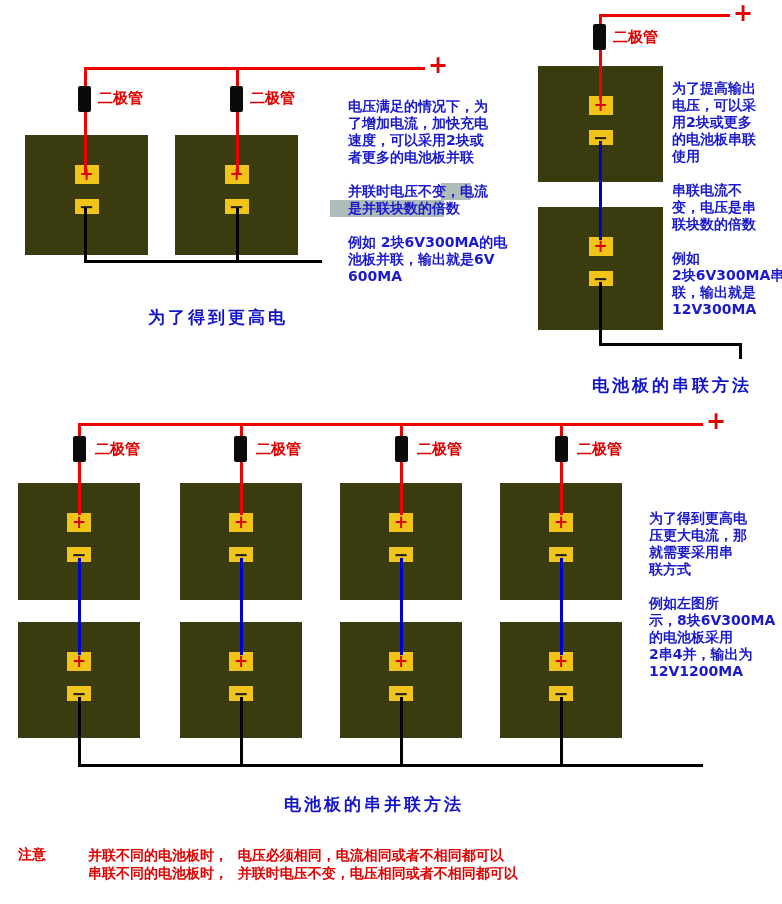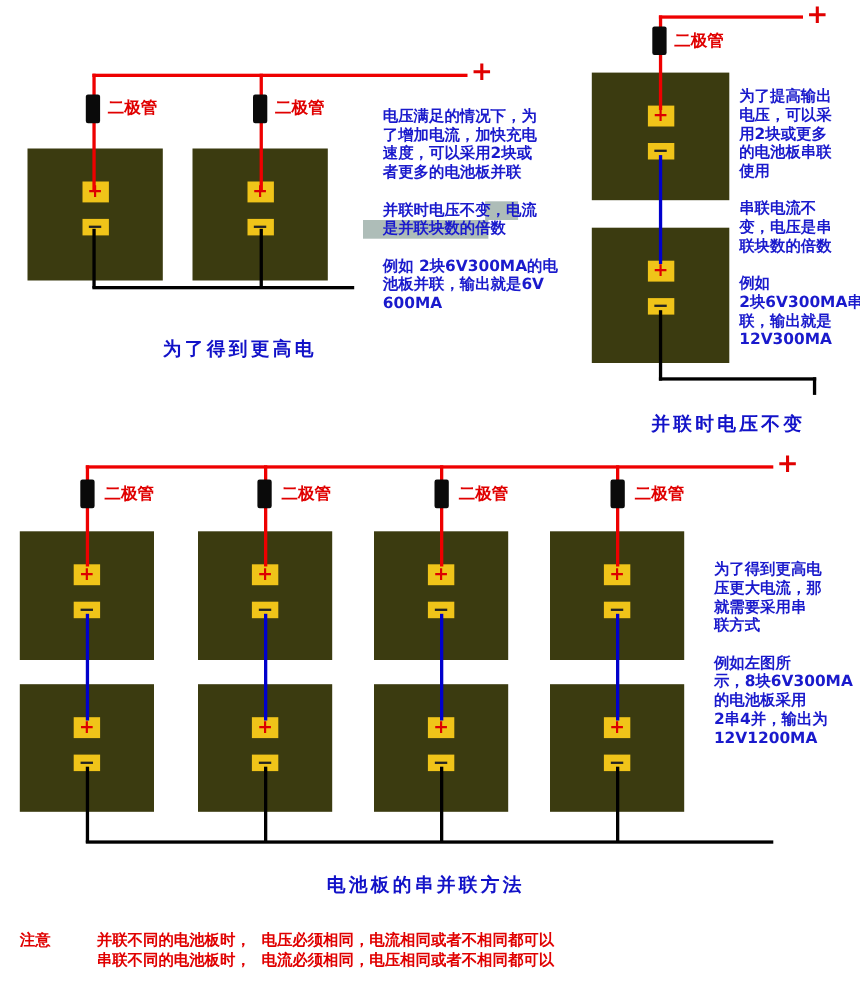--- a/index.html
+++ b/index.html
@@ -118,21 +118,21 @@
 使用
 
 串联电流不
 变，电压是串
 联块数的倍数
 
 例如
 2块6V300MA串
 联，输出就是
 12V300MA</div>
-  <div class="caption" style="left:592px;top:374px">并联时电压不变</div>
+  <div class="caption" style="left:592px;top:374px">电池板的串联方法</div>
 </div>
 
 <div>
   <div class="wire red" style="left:78px;top:423px;width:625px;height:3px"></div>
   <div class="plus-out" style="left:706px;top:409px">+</div>
 
   <div class="wire red" style="left:78px;top:423px;width:3px;height:92px"></div>
   <div class="wire red" style="left:240px;top:423px;width:3px;height:92px"></div>
   <div class="wire red" style="left:400px;top:423px;width:3px;height:92px"></div>
   <div class="wire red" style="left:560px;top:423px;width:3px;height:92px"></div>
@@ -226,20 +226,20 @@
   <div class="note" style="left:649px;top:510px">为了得到更高电
 压更大电流，那
 就需要采用串
 联方式
 
 例如左图所
 示，8块6V300MA
 的电池板采用
 2串4并，输出为
 12V1200MA</div>
-  <div class="caption" style="left:297px;top:793px">电池板的串并联方法</div>
+  <div class="caption" style="left:284px;top:793px">电池板的串并联方法</div>
 </div>
 
 <div>
   <div class="footer-label" style="left:18px;top:846px">注意</div>
   <div class="footer-text" style="left:88px;top:846px">并联不同的电池板时，  电压必须相同，电流相同或者不相同都可以
-串联不同的电池板时，  电流必须相同，电压相同或者不相同都可以</div>
+串联不同的电池板时，  并联时电压不变，电压相同或者不相同都可以</div>
 </div>
 
 </body></html>

